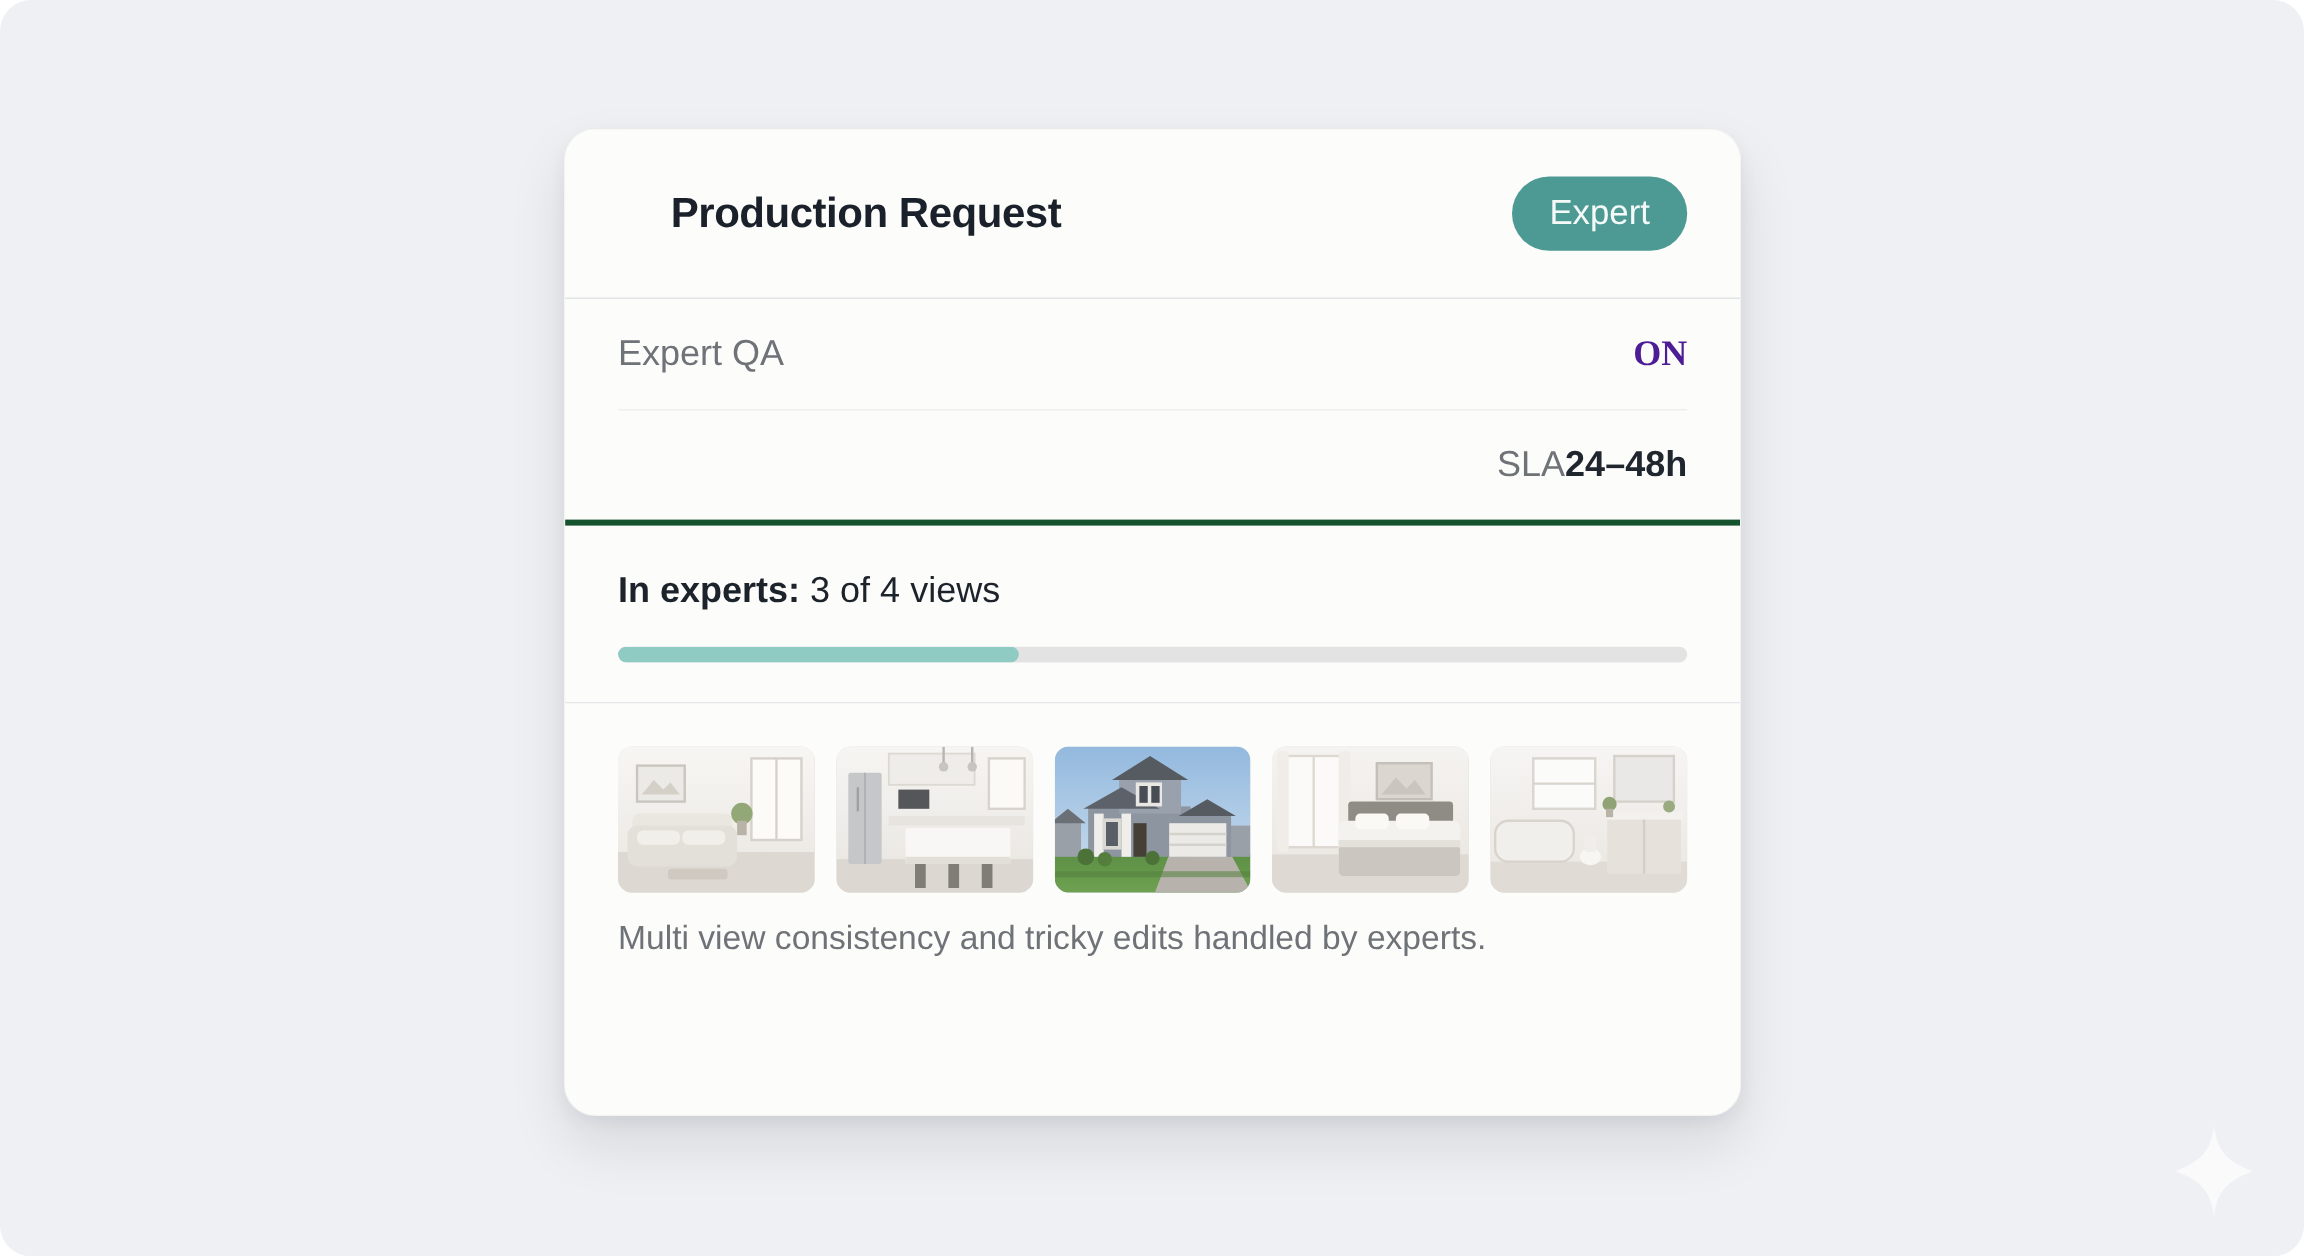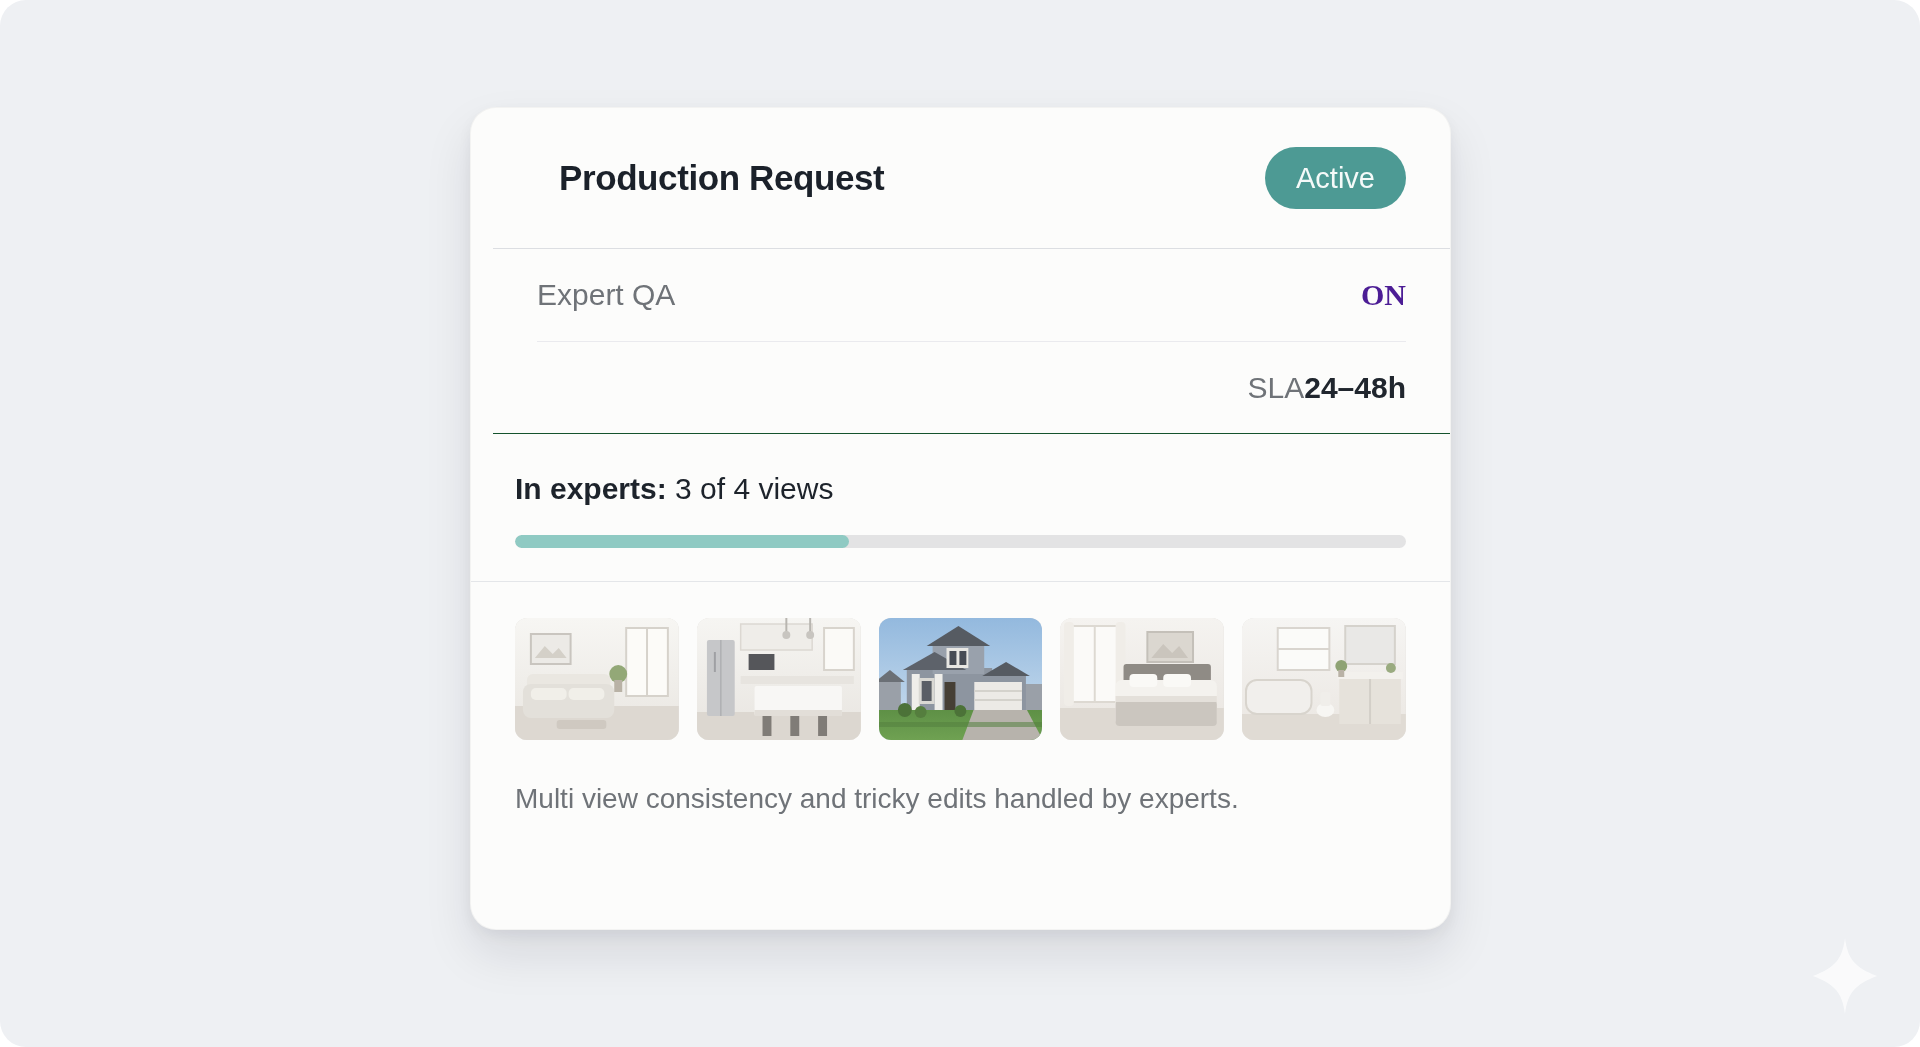--- a/index.html
+++ b/index.html
@@ -50,22 +50,21 @@
     padding: 0 31px;
     border-radius: 999px;
     background: #4d9a94;
     color: #f5faf9;
     font-size: 29px;
     font-weight: 400;
   }
   
   .rows {
     border-top: 1px solid #dcdee2;
-    border-bottom: 1px solid #14532d;
-    margin-left: 22px;
+    border-bottom: 5px solid #14532d;
   }
   .row {
     height: 92px;
     margin: 0 44px;
     display: flex;
     align-items: center;
     justify-content: space-between;
   }
   .row + .row { border-top: 1px solid #eaeaee; justify-content: flex-end; }
   .row-label { font-size: 30px; color: #6f7378; font-weight: 400; }
@@ -98,21 +97,21 @@
   .thumb {
     flex: 1;
     height: 122px;
     border-radius: 12px;
     overflow: hidden;
     background: #e9e7e3;
     box-shadow: inset 0 0 0 1px rgba(0,0,0,0.04);
   }
   .thumb svg { width: 100%; height: 100%; display: block; }
   .caption {
-    margin-top: 43px;
+    margin-top: 22px;
     font-size: 28px;
     color: #6f7378;
     font-weight: 400;
   }
   
   .watermark {
     position: absolute;
     left: 1813px; top: 938px;
     width: 64px; height: 76px;
     opacity: 0.72;
@@ -121,21 +120,21 @@
 </style>
 </head>
 <body>
 
 <div class="page">
 
   <div class="card">
 
     <div class="card-header">
       <div class="card-title">Production Request</div>
-      <span class="badge" style="background: rgb(77, 154, 148); color: rgb(245, 250, 249);">Active</span>
+      <span class="badge" style="background: rgb(77, 154, 148); color: rgb(245, 250, 249);">Expert</span>
     </div>
 
     <div class="rows">
       <div class="row">
         <span class="row-label">Expert QA</span>
         <span class="row-value accent" style="color: #4c1d95; font-family: Liberation Serif, serif;">ON</span>
       </div>
       <div class="row">
         <span class="row-label">SLA</span>
         <span class="row-value">24–48h</span>

